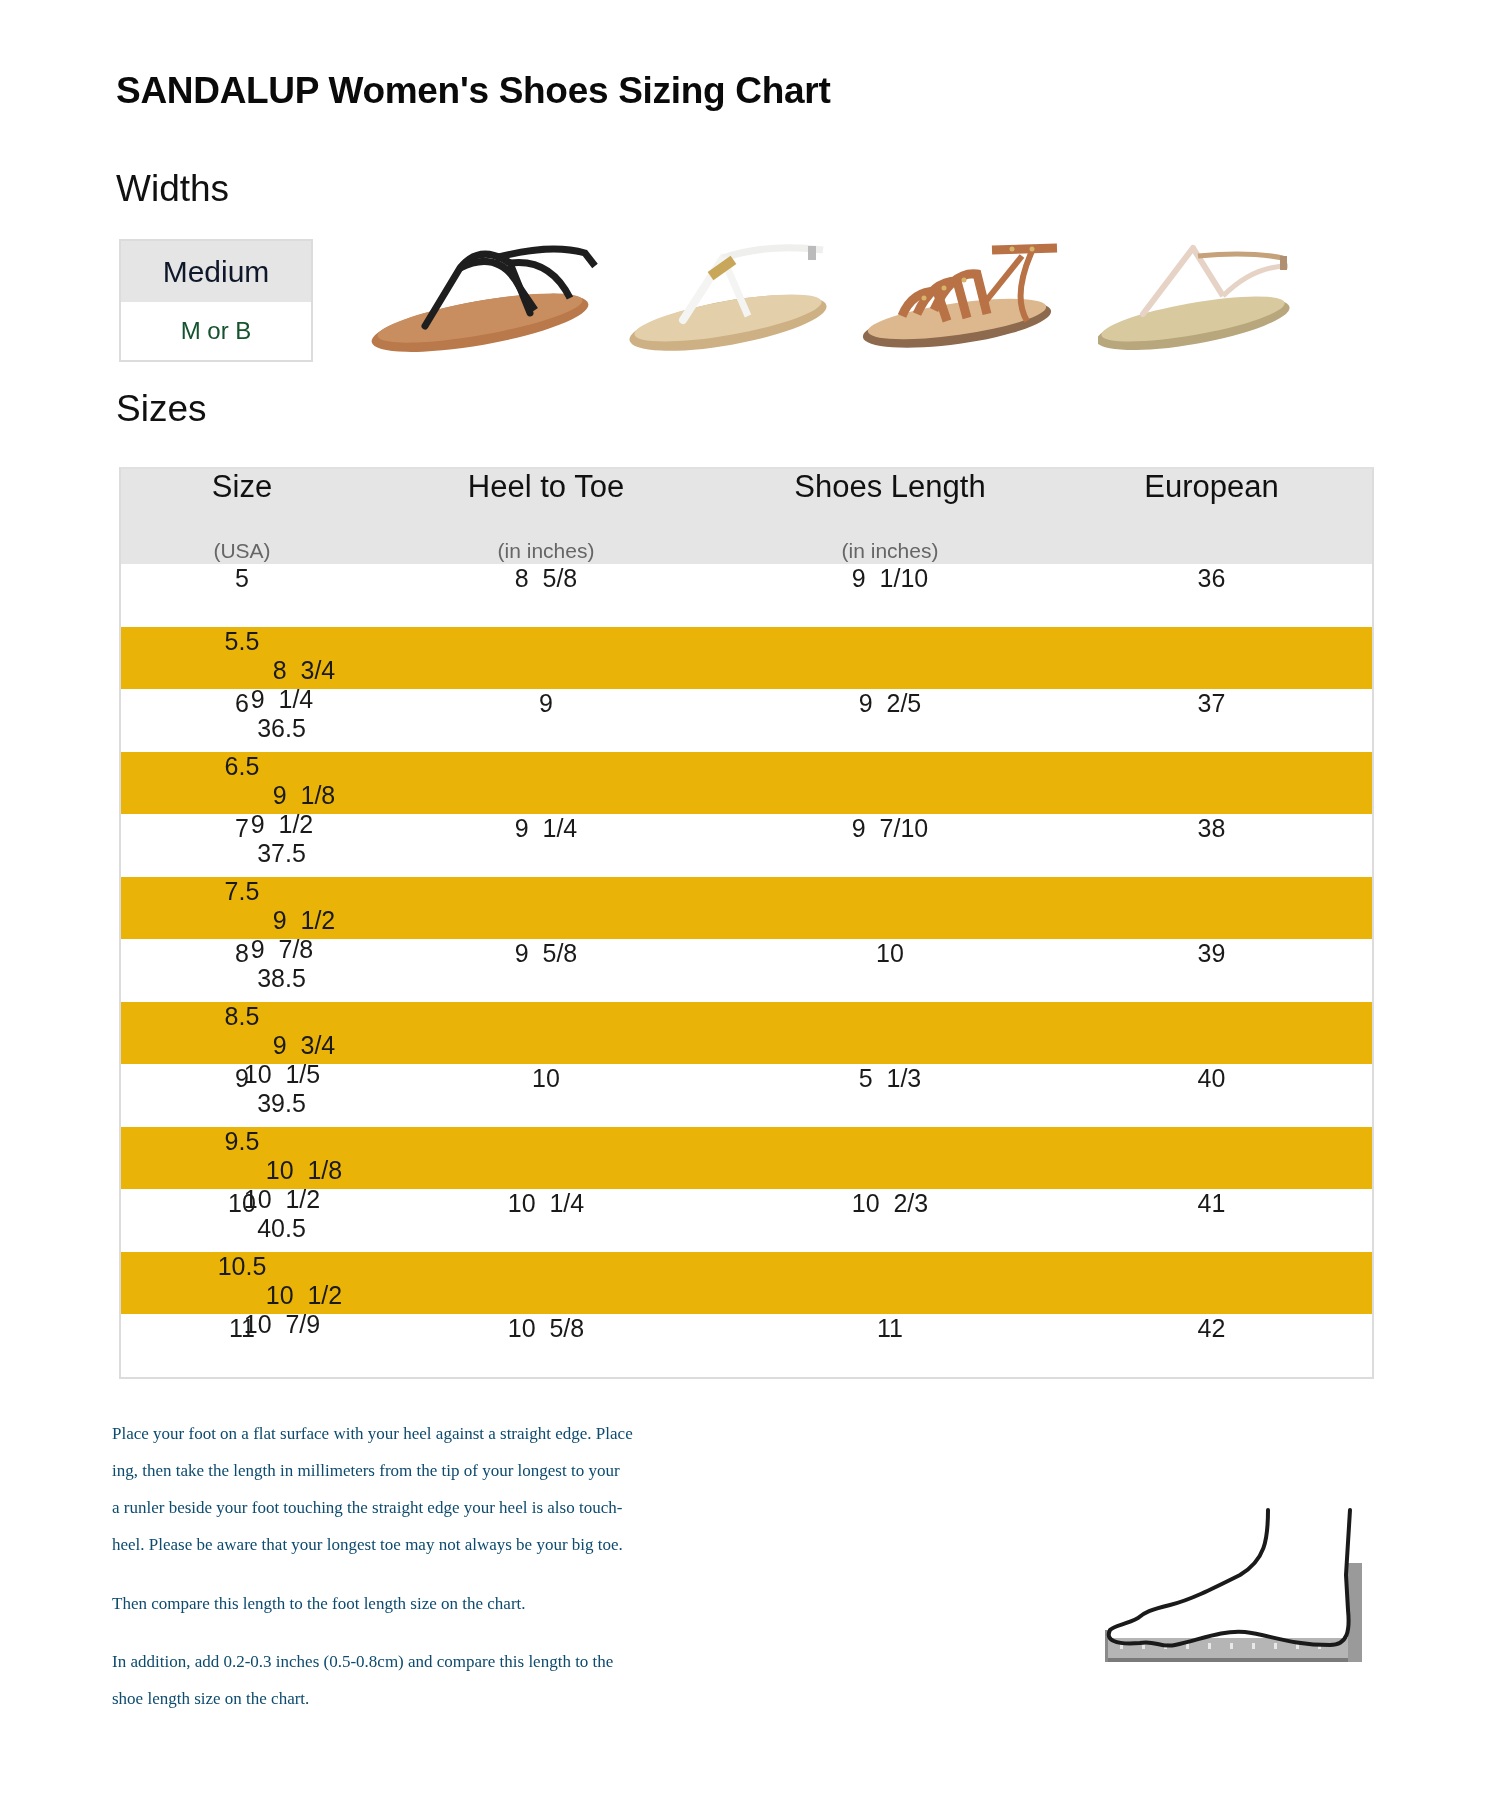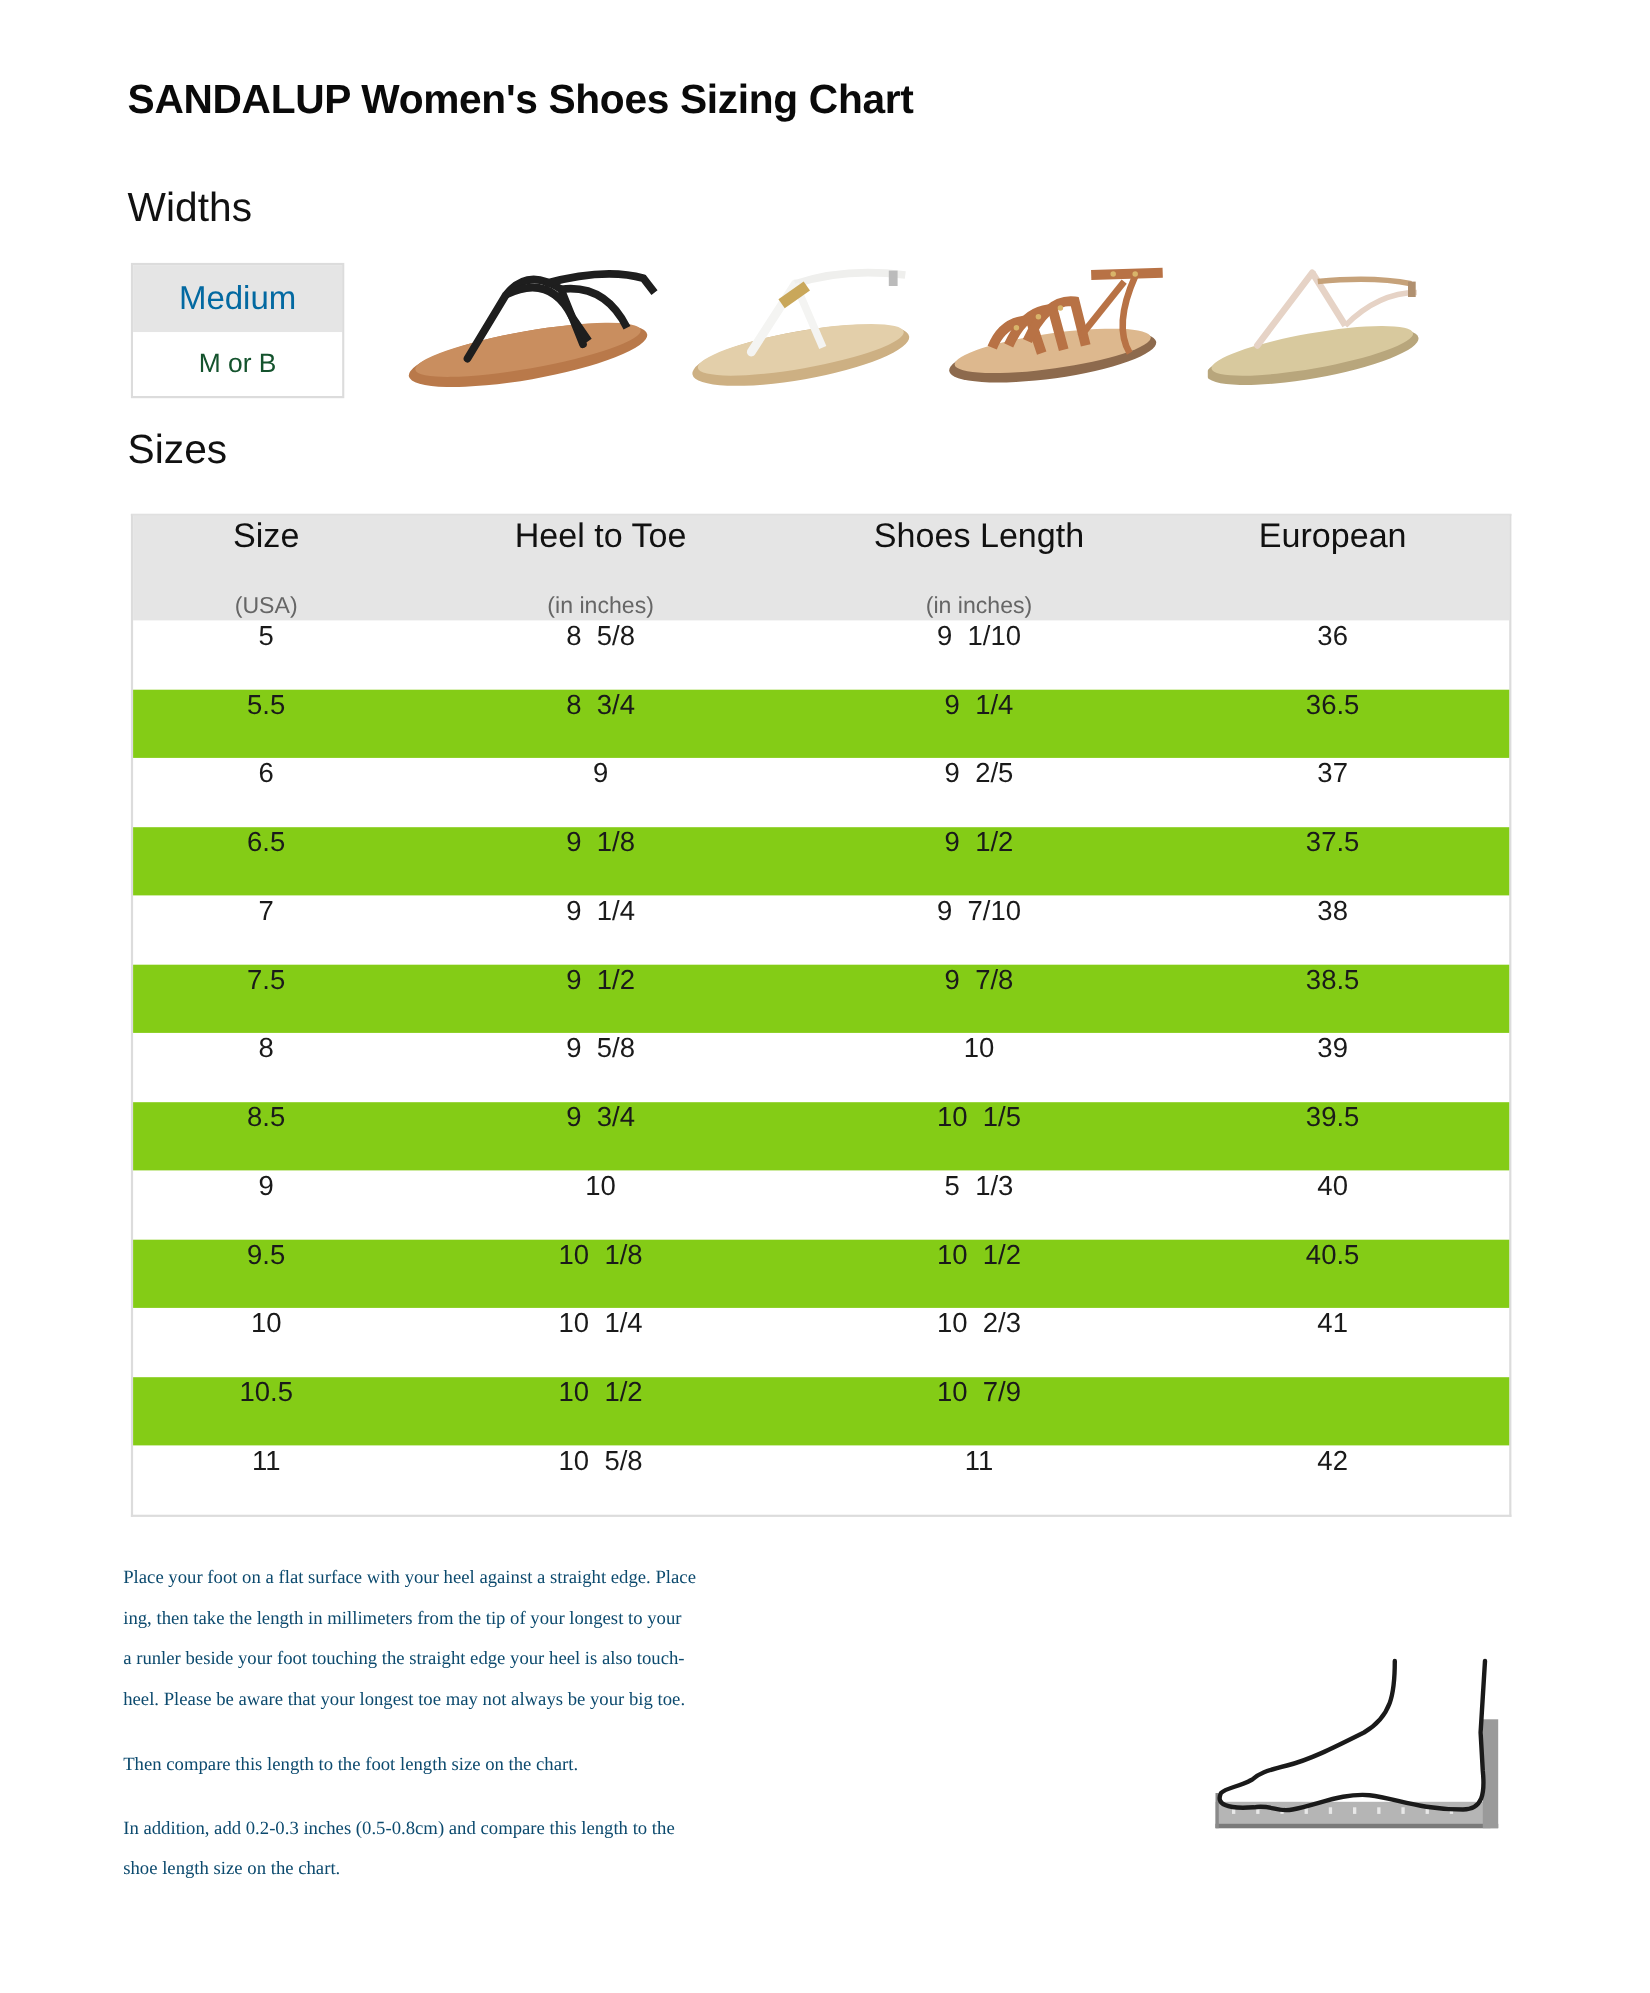--- a/index.html
+++ b/index.html
@@ -4,33 +4,33 @@
   <style>
     html, body { margin: 0; padding: 0; }
     body {
       width: 1500px; height: 1812px; background: #ffffff; position: relative; overflow: hidden;
       font-family: "Liberation Sans", "DejaVu Sans", sans-serif; color: #111;
     }
     .abs { position: absolute; }
     .title { left: 116px; top: 70px; font-size: 37px; font-weight: bold; letter-spacing: -0.3px; color: #0a0a0a; white-space: nowrap; }
     .h2 { font-size: 37px; font-weight: normal; color: #111; white-space: nowrap; }
     .widths-box { left: 119px; top: 239px; width: 190px; height: 119px; border: 2px solid #dcdcdc; box-sizing: content-box; }
-    .widths-head { height: 61px; background: #e5e5e5; display: flex; align-items: center; justify-content: center; font-size: 30px; color: #0369a1; }
+    .widths-head { height: 61px; background: #e5e5e5; display: flex; align-items: center; justify-content: center; font-size: 30px; color: #0f172a; }
     .widths-body { height: 58px; background: #fff; display: flex; align-items: center; justify-content: center; font-size: 24px; color: #14532d; }
 
     .sandal { position: absolute; }
 
     .size-table { left: 119px; top: 467px; width: 1251px; border: 2px solid #dcdcdc; border-top: 2px solid #e0e0e0; box-sizing: content-box; }
     .trow { display: flex; height: 62.5px; }
     .thead { height: 95px; background: #e5e5e5; }
     .cell { display: flex; flex-direction: column; align-items: center; justify-content: space-between; font-size: 25px; color: #1a1a1a; }
     .c1 { width: 242px; } .c2 { width: 366px; } .c3 { width: 322px; } .c4 { width: 321px; }
     .hmain { font-size: 31px; color: #111; line-height: 36px; }
     .hsub { font-size: 21px; color: #666; line-height: 26px; }
-    .alt { background: #84cc16; }
+    .alt { background: #eab308; flex-direction: column; }
 
     .para { left: 112px; width: 900px; font-size: 17px; line-height: 37px; color: #0c4a6e; font-family: Liberation Serif, serif; }
     .foot { left: 1100px; top: 1500px; width: 275px; height: 170px; }
   </style>
 </head>
 <body>
 
 <div class="abs title">SANDALUP Women's Shoes Sizing Chart</div>
 
 <div class="abs h2" style="left:116px; top:168px;">Widths</div>

